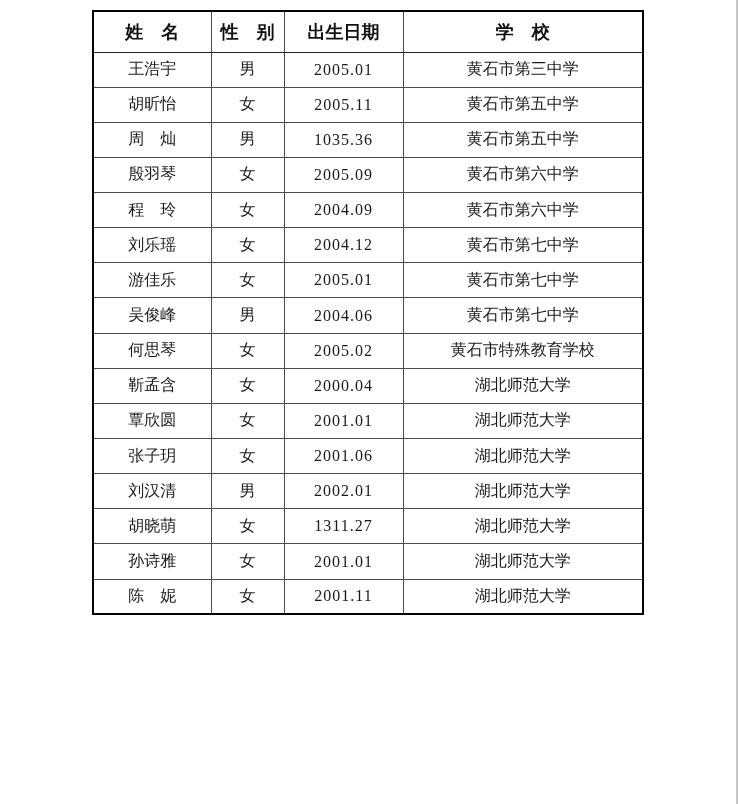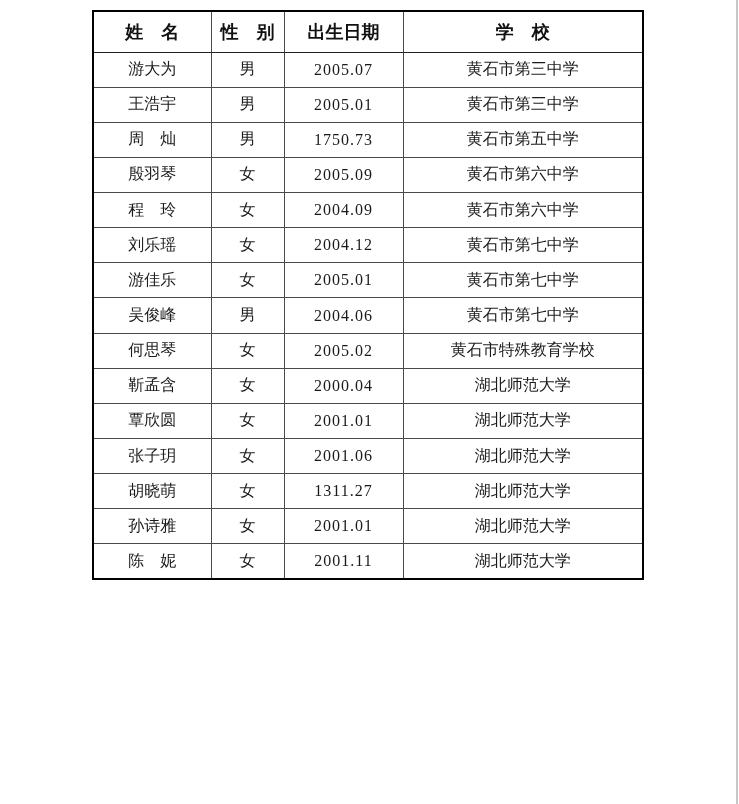--- a/index.html
+++ b/index.html
@@ -83,36 +83,36 @@
     <thead>
       <tr>
         <th>姓　名</th>
         <th>性　别</th>
         <th>出生日期</th>
         <th>学　校</th>
       </tr>
     </thead>
     <tbody>
 
-    <tr>
-        <td class="cell-name">游大为</td>
-        <td class="cell-gender">男</td>
-        <td class="cell-date">2005.07</td>
-        <td class="cell-school">黄石市第三中学</td>
-      </tr>
         <tr>
         <td class="cell-name">王浩宇</td>
         <td class="cell-gender">男</td>
         <td class="cell-date">2005.01</td>
         <td class="cell-school">黄石市第三中学</td>
       </tr>
         <tr>
+        <td class="cell-name">胡昕怡</td>
+        <td class="cell-gender">女</td>
+        <td class="cell-date">2005.11</td>
+        <td class="cell-school">黄石市第五中学</td>
+      </tr>
+        <tr>
         <td class="cell-name">周　灿</td>
         <td class="cell-gender">男</td>
-        <td class="cell-date">1750.73</td>
+        <td class="cell-date">1035.36</td>
         <td class="cell-school">黄石市第五中学</td>
       </tr>
         <tr>
         <td class="cell-name">殷羽琴</td>
         <td class="cell-gender">女</td>
         <td class="cell-date">2005.09</td>
         <td class="cell-school">黄石市第六中学</td>
       </tr>
         <tr>
         <td class="cell-name">程　玲</td>
@@ -156,20 +156,26 @@
         <td class="cell-date">2001.01</td>
         <td class="cell-school">湖北师范大学</td>
       </tr>
         <tr>
         <td class="cell-name">张子玥</td>
         <td class="cell-gender">女</td>
         <td class="cell-date">2001.06</td>
         <td class="cell-school">湖北师范大学</td>
       </tr>
         <tr>
+        <td class="cell-name">刘汉清</td>
+        <td class="cell-gender">男</td>
+        <td class="cell-date">2002.01</td>
+        <td class="cell-school">湖北师范大学</td>
+      </tr>
+        <tr>
         <td class="cell-name">胡晓萌</td>
         <td class="cell-gender">女</td>
         <td class="cell-date">1311.27</td>
         <td class="cell-school">湖北师范大学</td>
       </tr>
         <tr>
         <td class="cell-name">孙诗雅</td>
         <td class="cell-gender">女</td>
         <td class="cell-date">2001.01</td>
         <td class="cell-school">湖北师范大学</td>

